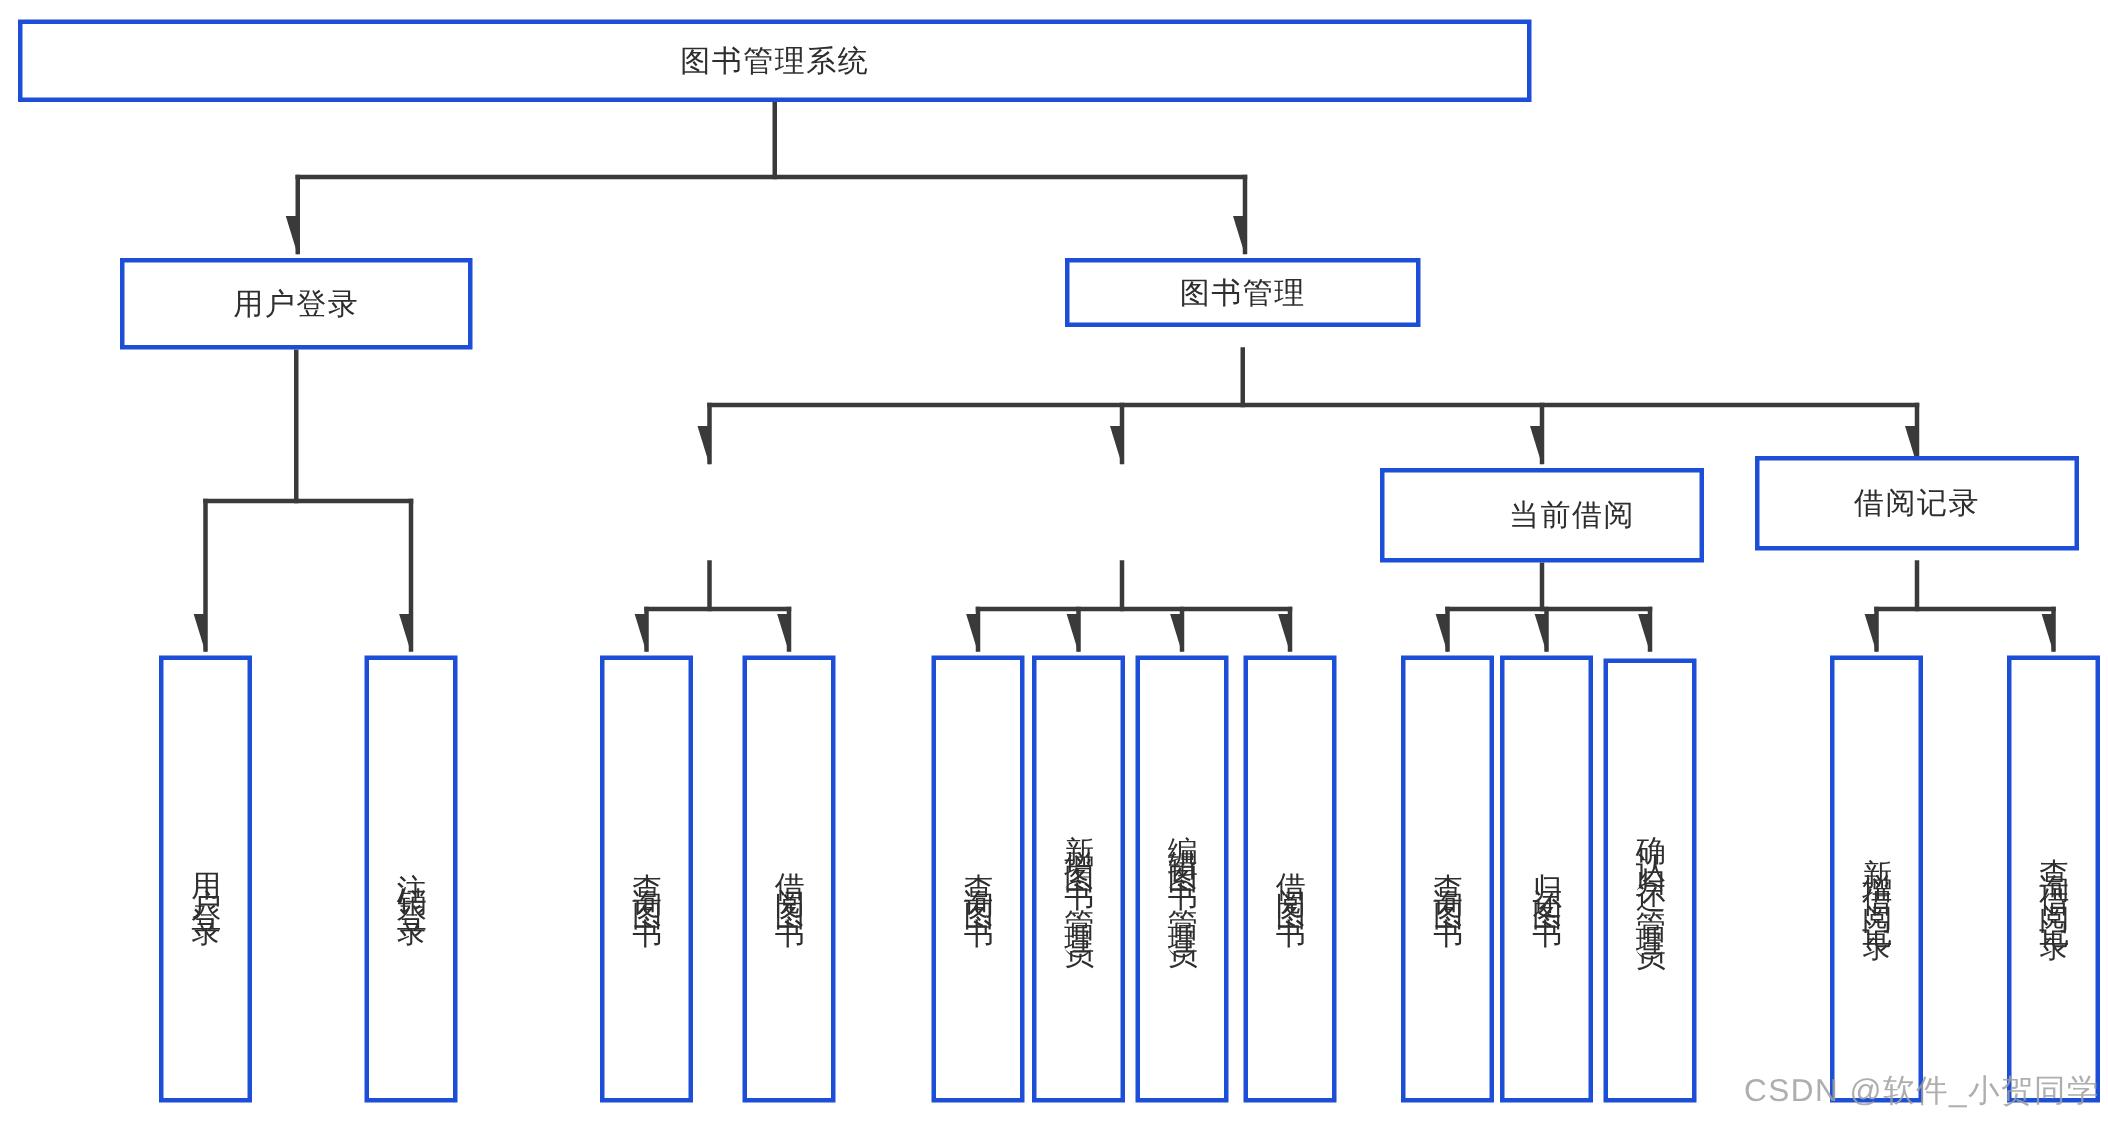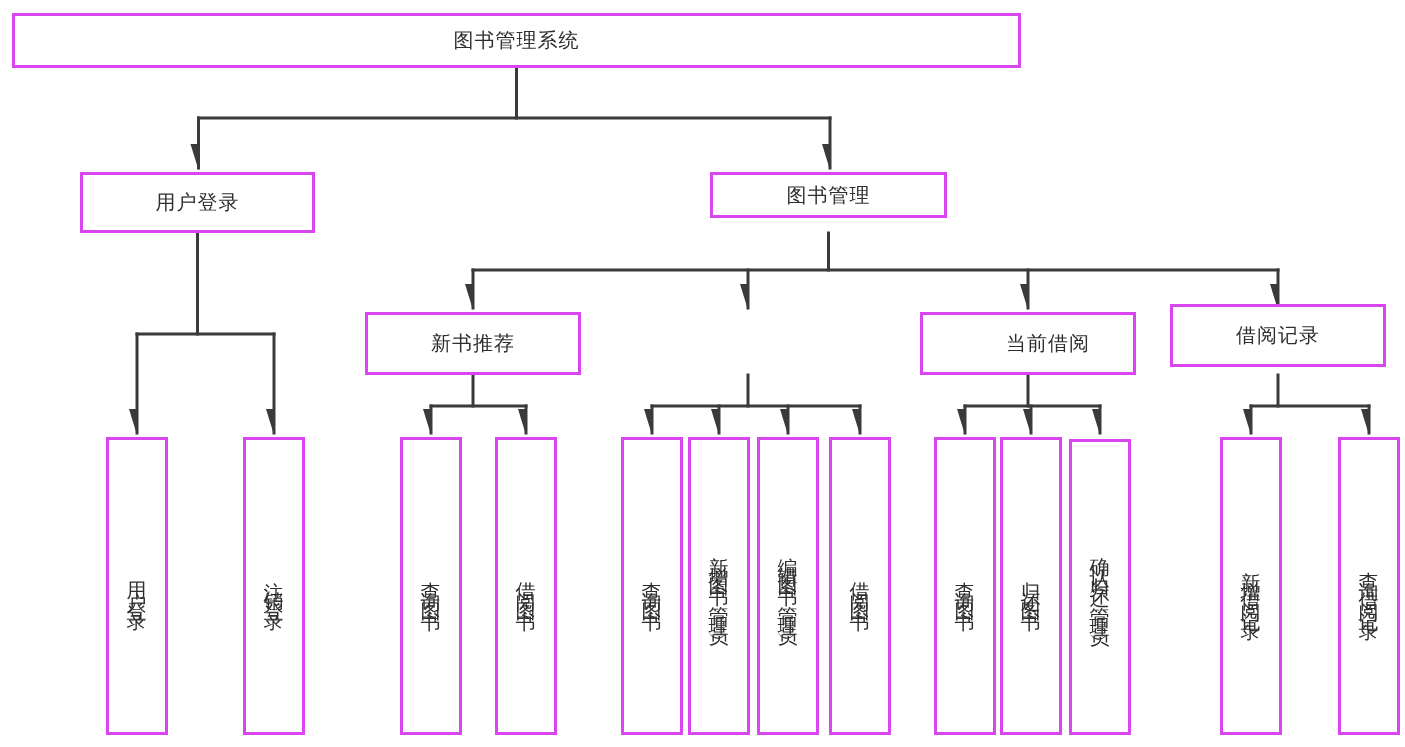--- a/index.html
+++ b/index.html
@@ -20,21 +20,21 @@
     left: 0;
     top: 0;
     width: 1405px;
     height: 747px;
     z-index: 1;
   }
   .node {
     position: absolute;
     box-sizing: border-box;
     background: #ffffff;
-    border: 3px solid #d946ef;
+    border: 3px solid #1d4ed8;
     display: flex;
     align-items: center;
     justify-content: center;
     color: #2e2e2e;
     z-index: 2;
   }
   .hbox {
     font-size: 20px;
     letter-spacing: 1px;
     white-space: nowrap;
@@ -118,23 +118,20 @@
     <span>图书管理系统</span>
   </div>
 
   <div class="node hbox" style="left:80px; top:172px; width:235px; height:61px;">
     <span>用户登录</span>
   </div>
   <div class="node hbox" style="left:710px; top:172px; width:237px; height:46px;">
     <span>图书管理</span>
   </div>
 
-  <div class="node hbox" style="left:365px; top:312px; width:216px; height:63px;">
-    <span>新书推荐</span>
-  </div>
   <div class="node hbox" style="left:920px; top:312px; width:216px; height:63px;padding-left:40px;">
     <span>当前借阅</span>
   </div>
   <div class="node hbox" style="left:1170px; top:304px; width:216px; height:63px;">
     <span>借阅记录</span>
   </div>
 
   <div class="node vbox" style="left:106px; top:437px; width:62px; height:298px;">
     <span class="vtext">用户登录</span>
   </div>
@@ -172,14 +169,15 @@
     <span class="vtext">确认归还（管理员）</span>
   </div>
 
   <div class="node vbox" style="left:1220px; top:437px; width:62px; height:298px;">
     <span class="vtext">新增借阅记录</span>
   </div>
   <div class="node vbox" style="left:1338px; top:437px; width:62px; height:298px;">
     <span class="vtext">查询借阅记录</span>
   </div>
 
+  <div class="watermark">CSDN @软件_小贺同学</div>
 
 </div>
 
 </body></html>

